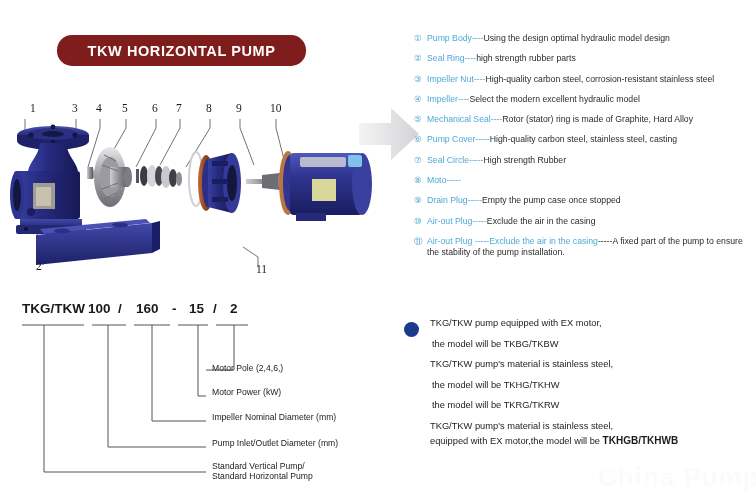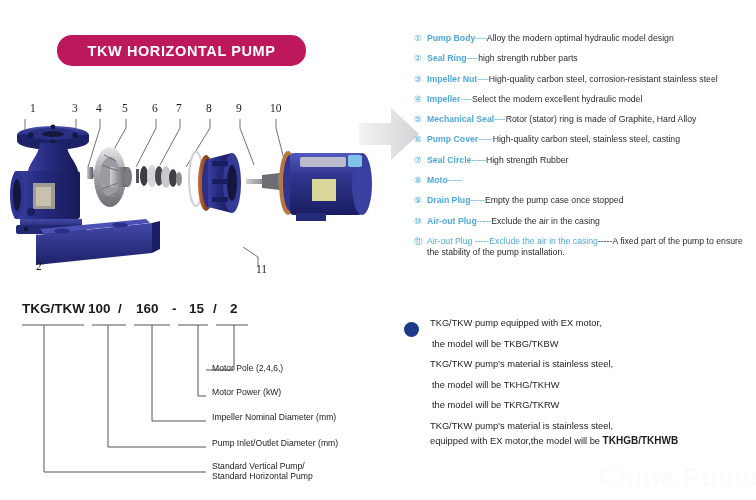--- a/index.html
+++ b/index.html
@@ -8,21 +8,21 @@
     background: #ffffff;
     font-family: "Liberation Sans", sans-serif;
     overflow: hidden;
   }
   #page { position: relative; width: 756px; height: 500px; background: #fff; }
 
   
   #title-banner {
     position: absolute; left: 57px; top: 35px;
     width: 249px; height: 31px;
-    background: #be185d;
+    background: #7f1d1d;
     border-radius: 15px;
     display: flex; align-items: center; justify-content: center;
   }
   #title-banner .txt {
     color: #ffffff; font-size: 14.5px; font-weight: bold;
     letter-spacing: .6px; white-space: nowrap;
   }
 
   
   #diagram { position: absolute; left: 0px; top: 95px; width: 400px; height: 195px; }
@@ -42,21 +42,21 @@
     color: #2b2b2b;
     white-space: nowrap;
   }
   .part-num {
     flex: 0 0 auto;
     width: 13px;
     color: #4FA8D8;
     font-size: 8.6px;
     text-align: left;
   }
-  .part-name { color: #4FA8D8; flex: 0 0 auto; font-weight: bold; }
+  .part-name { color: #4FA8D8; flex: 0 0 auto; }
   .part-dash { color: #4FA8D8; flex: 0 0 auto; }
   .part-desc { color: #2b2b2b; flex: 0 0 auto; }
   .part-row.wrap { white-space: normal; }
   .part-row.wrap .part-body { line-height: 11.5px; }
   .part-row.wrap .blue { color: #4FA8D8; }
   .part-row.wrap .dark { color: #2b2b2b; }
 
   
   #model-code { position: absolute; left: 0px; top: 295px; width: 400px; height: 205px; text-align: center; }
   #model-code svg { display:block; }
@@ -259,21 +259,21 @@
       </defs>
       <path d="M2,20 L34,20 L34,5 L62,31 L34,57 L34,42 L2,42 Z" fill="url(#garrow)"></path>
     </svg>
   </div>
 
   <div id="parts-list">
     <div class="part-row">
       <span class="part-num">①</span>
       <span class="part-name">Pump Body</span>
       <span class="part-dash">----</span>
-      <span class="part-desc">Alloy the modern optimal hydraulic model design</span>
+      <span class="part-desc">Using the design optimal hydraulic model design</span>
     </div>
     <div class="part-row">
       <span class="part-num">②</span>
       <span class="part-name">Seal Ring</span>
       <span class="part-dash">----</span>
       <span class="part-desc">high strength rubber parts</span>
     </div>
     <div class="part-row">
       <span class="part-num">③</span>
       <span class="part-name">Impeller Nut</span>

